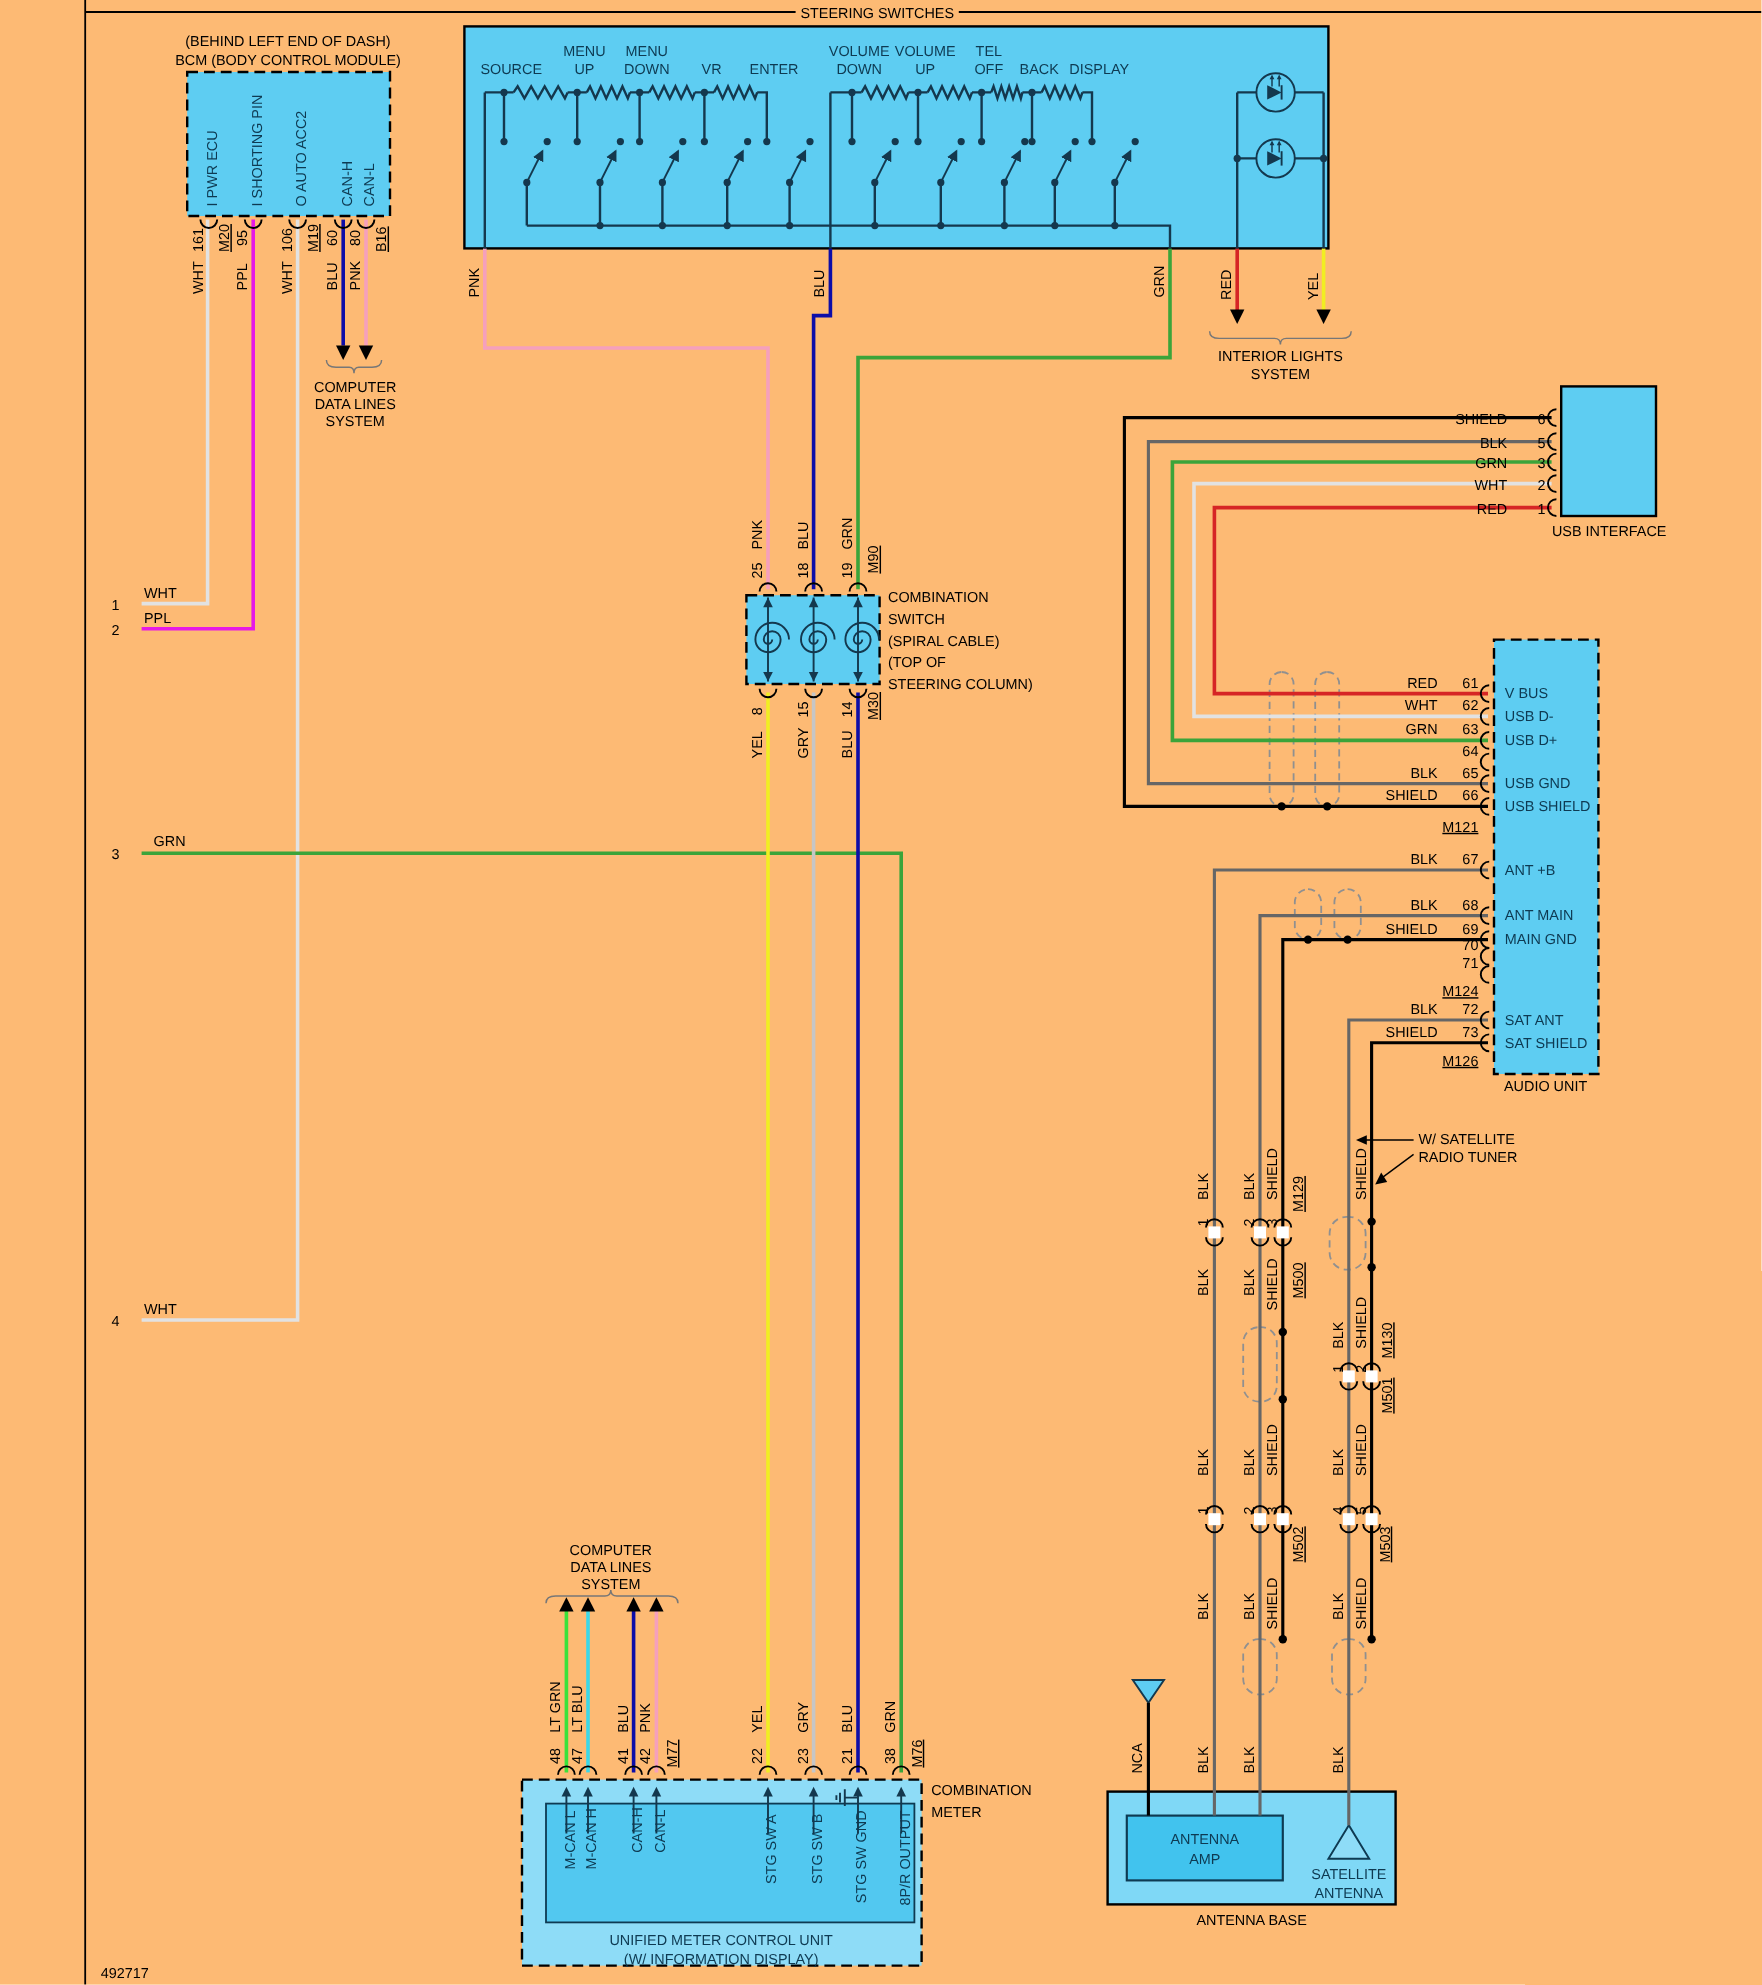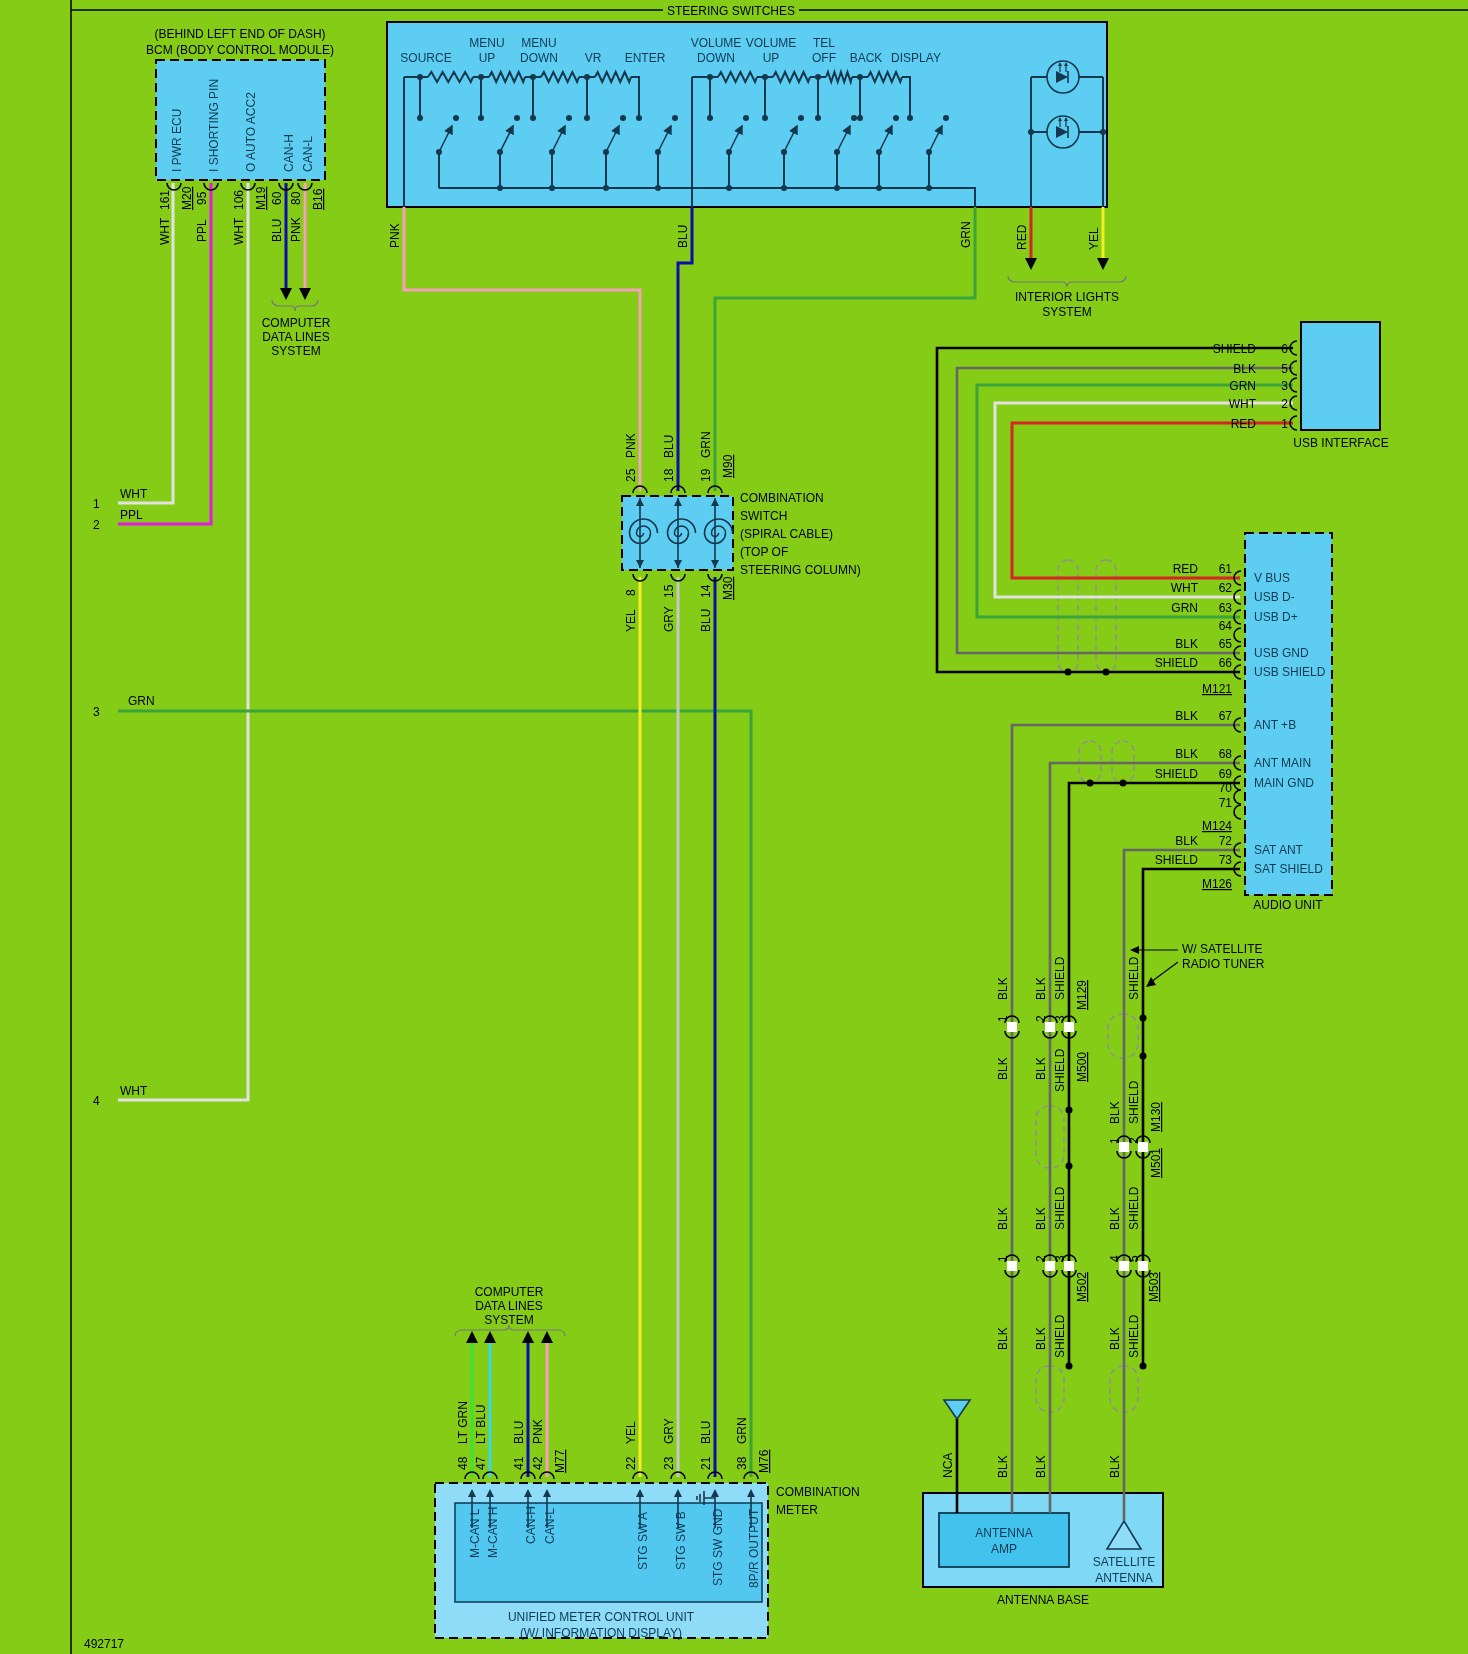--- a/index.html
+++ b/index.html
@@ -1,16 +1,16 @@
 <!DOCTYPE html>
 <html><head>
 <meta charset="utf-8">
 <style>
   html,body{margin:0;padding:0;background:#fff}
-  #stage{position:relative;width:1468px;height:1654px;background:#84cc16;overflow:hidden}
+  #stage{position:relative;width:1468px;height:1654px;background:#fdba74;overflow:hidden}
   svg{font-family:"Liberation Sans","DejaVu Sans",sans-serif}
   text.lbl{font-size:12px;fill:#000}
   text.tb{fill:#0e3a52}
   text.und{text-decoration:underline}
   .w{fill:none}
   .s2{stroke-width:3}
   .cWHT{stroke:#e2e2e2}.cPPL{stroke:#e619e6}.cBLU{stroke:#0d0da8}.cPNK{stroke:#f5a0bc}
   .cGRN{stroke:#3ba43a}.cYEL{stroke:#f1ee22}.cGRY{stroke:#c6c6c6}.cRED{stroke:#d62525}
   .cLG{stroke:#3ae23a}.cLB{stroke:#3ad8e8}
   .cBK{stroke:#666;stroke-width:2.6;fill:none}.cSH{stroke:#000;stroke-width:2.6;fill:none}

